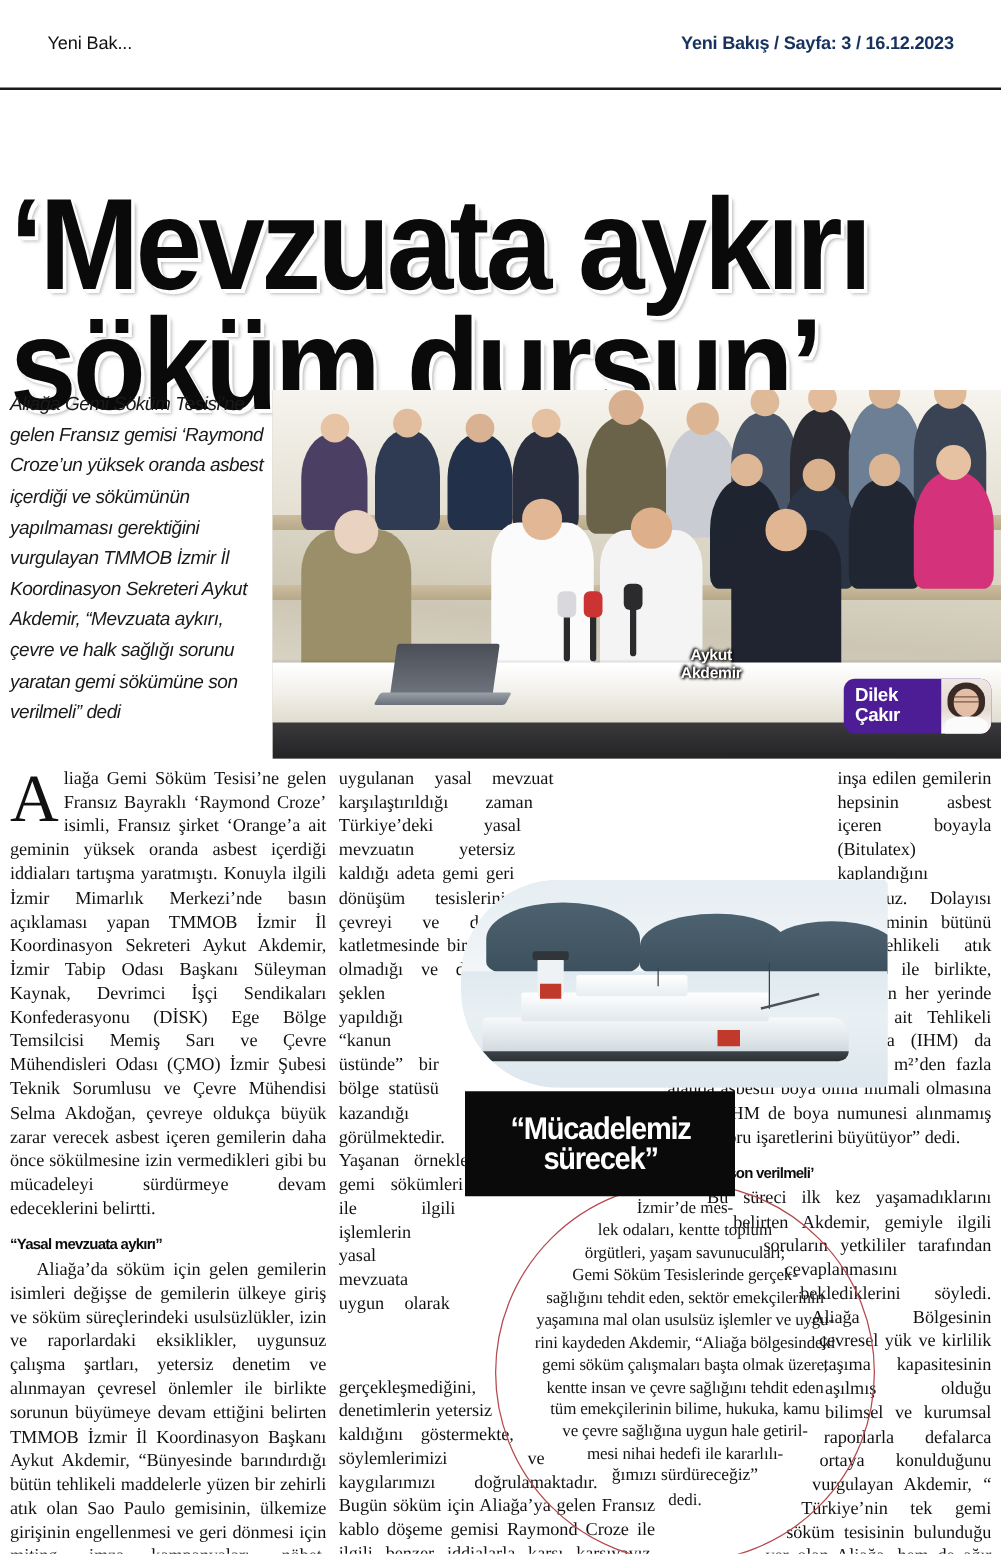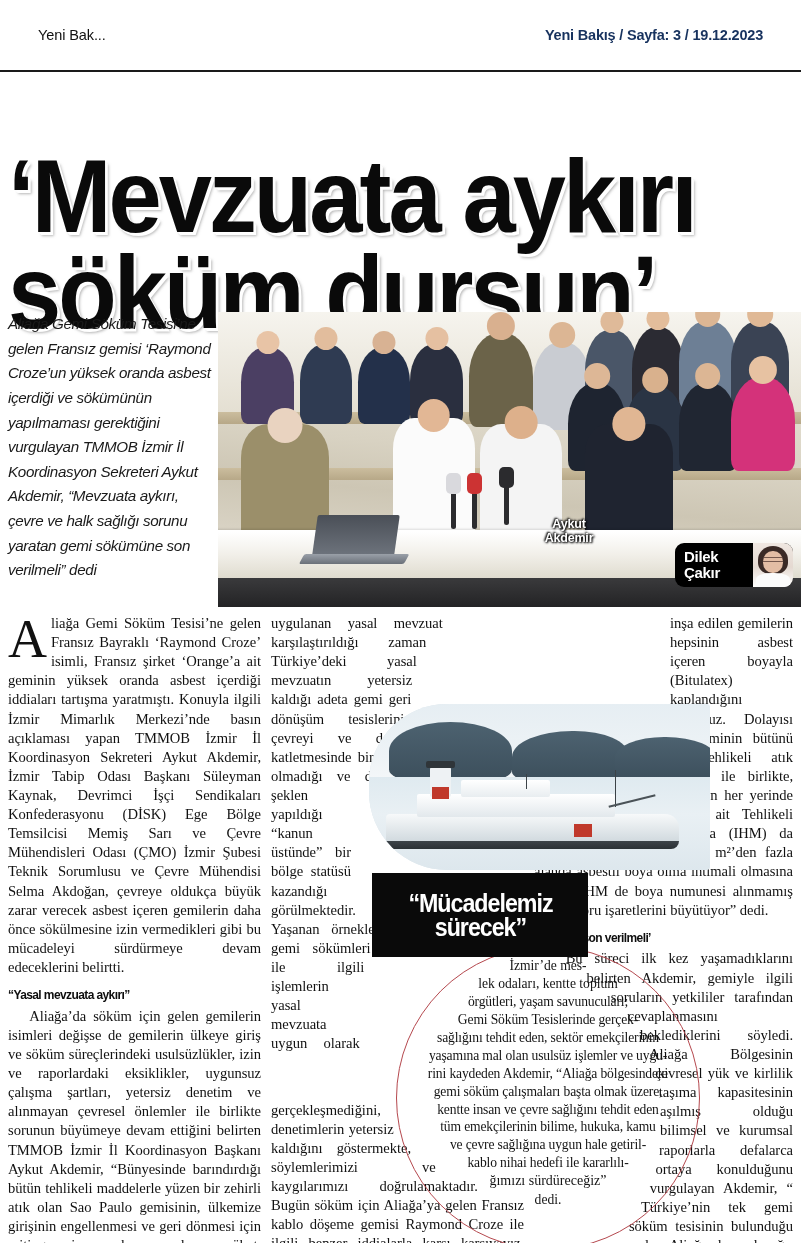--- a/index.html
+++ b/index.html
@@ -134,21 +134,21 @@
     text-shadow: 0 0 3px #000, 1px 1px 2px #000, -1px -1px 2px #000;
     letter-spacing: -0.2px;
   }
   #label-aykut { left: 533px; top: 518px; width: 72px; }
 
   
   .byline-badge {
     position: absolute;
     left: 675px; top: 543px;
     width: 118px; height: 44px;
-    background: #000000;
+    background: #4c1d95;
     border-radius: 9px;
     display: flex;
     align-items: center;
     overflow: hidden;
   }
   .byline-name {
     font-family: "Liberation Sans", sans-serif;
     font-weight: 700;
     font-size: 15px;
     line-height: 1.05;
@@ -315,21 +315,21 @@
     color: #141414;
     letter-spacing: -0.1px;
   }
   .cq-line { display: block; white-space: nowrap; }
 </style>
 </head>
 <body>
 
 <div class="masthead">
   <div class="masthead-left">Yeni Bak...</div>
-  <div class="masthead-right">Yeni Bakış / Sayfa: 3 / 19.12.2023</div>
+  <div class="masthead-right">Yeni Bakış / Sayfa: 3 / 16.12.2023</div>
 </div>
 
 <h1 class="headline">
   <span class="hl-line">‘Mevzuata aykırı</span>
   <span class="hl-line">söküm dursun’</span>
 </h1>
 
 <div class="lead">Aliağa Gemi Söküm Tesisi’ne gelen Fransız gemisi ‘Raymond Croze’un yüksek oranda asbest içerdiği ve sökümünün yapılmaması gerektiğini vurgulayan TMMOB İzmir İl Koordinasyon Sekreteri Aykut Akdemir, “Mevzuata aykırı, çevre ve halk sağlığı sorunu yaratan gemi sökümüne son verilmeli” dedi</div>
 
 <div class="main-photo">
@@ -475,16 +475,16 @@
     <span class="cq-line" style="font-size: 13.6px; letter-spacing: 0px;">lek odaları, kentte toplum</span>
     <span class="cq-line" style="font-size: 13.6px; letter-spacing: -0.15px;">örgütleri, yaşam savunucuları;</span>
     <span class="cq-line" style="font-size: 13.6px; letter-spacing: -0.15px;">Gemi Söküm Tesislerinde gerçek-</span>
     <span class="cq-line" style="font-size: 13.6px; letter-spacing: -0.15px;">sağlığını tehdit eden, sektör emekçilerinin</span>
     <span class="cq-line" style="font-size: 13.6px; letter-spacing: -0.15px;">yaşamına mal olan usulsüz işlemler ve uygu-</span>
     <span class="cq-line" style="font-size: 13.6px; letter-spacing: -0.15px;">rini kaydeden Akdemir, “Aliağa bölgesindeki</span>
     <span class="cq-line" style="font-size: 13.6px; letter-spacing: -0.15px;">gemi söküm çalışmaları başta olmak üzere,</span>
     <span class="cq-line" style="font-size: 13.6px; letter-spacing: -0.15px;">kentte insan ve çevre sağlığını tehdit eden</span>
     <span class="cq-line" style="font-size: 13.6px; letter-spacing: -0.15px;">tüm emekçilerinin bilime, hukuka, kamu</span>
     <span class="cq-line" style="font-size: 13.6px; letter-spacing: -0.15px;">ve çevre sağlığına uygun hale getiril-</span>
-    <span class="cq-line" style="font-size: 13.6px; letter-spacing: -0.15px;">kablo nihai hedefi ile kararlılı-</span>
+    <span class="cq-line" style="font-size: 13.6px; letter-spacing: -0.15px;">mesi nihai hedefi ile kararlılı-</span>
     <span class="cq-line" style="font-size: 14px; letter-spacing: 0px;">ğımızı sürdüreceğiz”</span>
     <span class="cq-line" style="font-size: 13.6px; letter-spacing: 0px;">dedi.</span>
   </div>
 
 </body></html>

